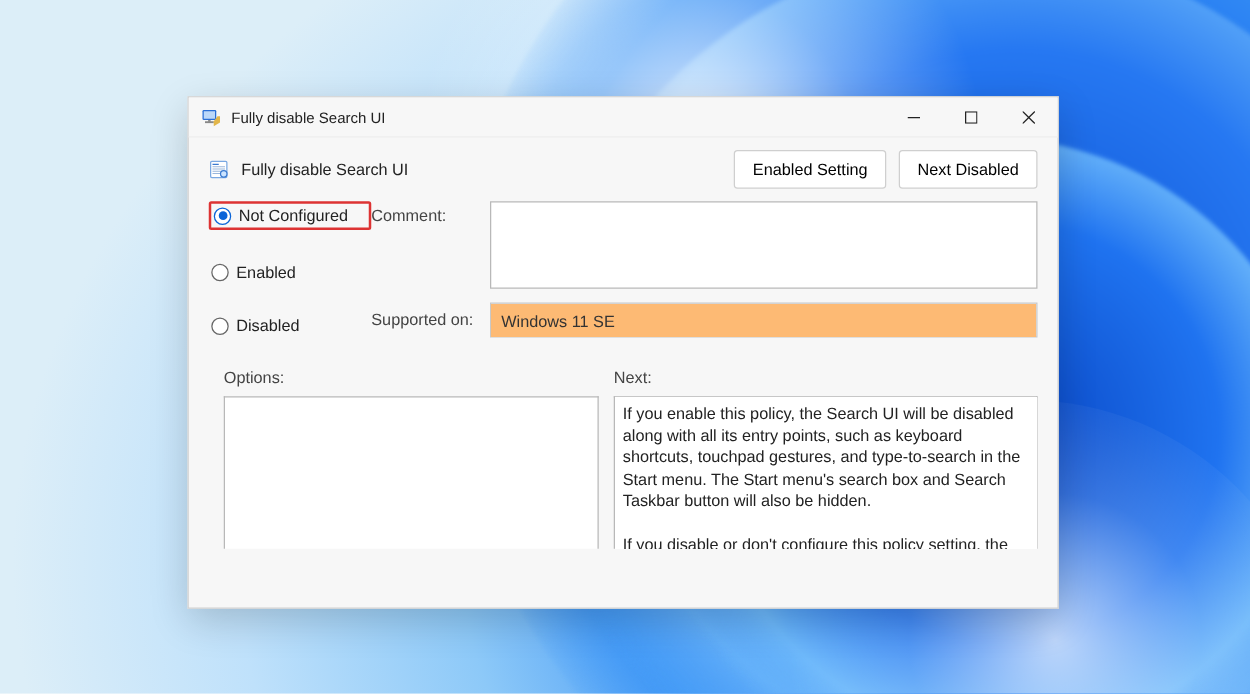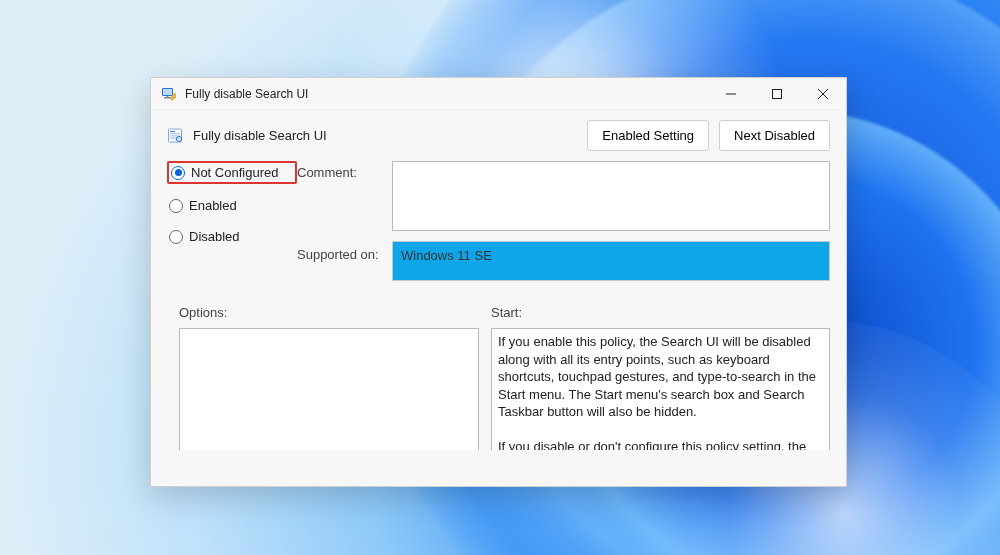--- a/index.html
+++ b/index.html
@@ -74,21 +74,21 @@
     cursor: pointer;
   }
 
   
   .midgrid {
     display: grid;
     grid-template-columns: 130px 95px 1fr;
     column-gap: 0;
     padding: 4px 16px 6px 16px;
   }
-  .radios { display:flex; flex-direction:column; gap:12px; }
+  .radios { display:flex; flex-direction:column; gap:24px; }
   .radio-row {
     display:flex; align-items:center; gap:6px;
     padding: 2px 4px 2px 2px;
     cursor: pointer;
   }
   .radio-row.highlight { border: 2px solid #d33; border-radius: 2px; }
   .radio-dot {
     width: 14px; height: 14px; border-radius: 50%;
     border: 1.5px solid #666; background: #fff;
     display:flex; align-items:center; justify-content:center;
@@ -106,23 +106,23 @@
     border: 1px solid #b8b8b8;
     font: inherit;
     resize: none;
     background: #fff;
     padding: 3px 5px;
     overflow-y: scroll;
   }
   .supportbox {
     grid-column: 3;
     width: 100%;
-    height: 40px;
+    height: 28px;
     border: 1px solid #c8c8c8;
-    background: #0ea5e9;
+    background: #fdba74;
     font: inherit;
     color: #333;
     padding: 6px 8px;
     resize: none;
     overflow-y: scroll;
   }
 
   .midgrid .row2-label { padding-top: 16px; }
   .midgrid .row2-box { margin-top: 10px; }
 
@@ -244,21 +244,21 @@
       <div class="fieldlabel row2-label">Supported on:</div>
       <textarea class="supportbox row2-box" readonly="" style="">Windows 11 SE</textarea>
     </div>
 
     <div class="bottom">
       <div>
         <div class="sectlabel">Options:</div>
         <div class="optionsbox"></div>
       </div>
       <div>
-        <div class="sectlabel">Start:</div>
+        <div class="sectlabel">Next:</div>
         <div class="helpbox">If you enable this policy, the Search UI will be disabled along with all its entry points, such as keyboard shortcuts, touchpad gestures, and type-to-search in the Start menu. The Start menu's search box and Search Taskbar button will also be hidden.
 
 If you disable or don't configure this policy setting, the user will be able to open the Search UI and its different entry points will be shown.</div>
       </div>
     </div>
 
   </div>
 </div>
 
 </body></html>

